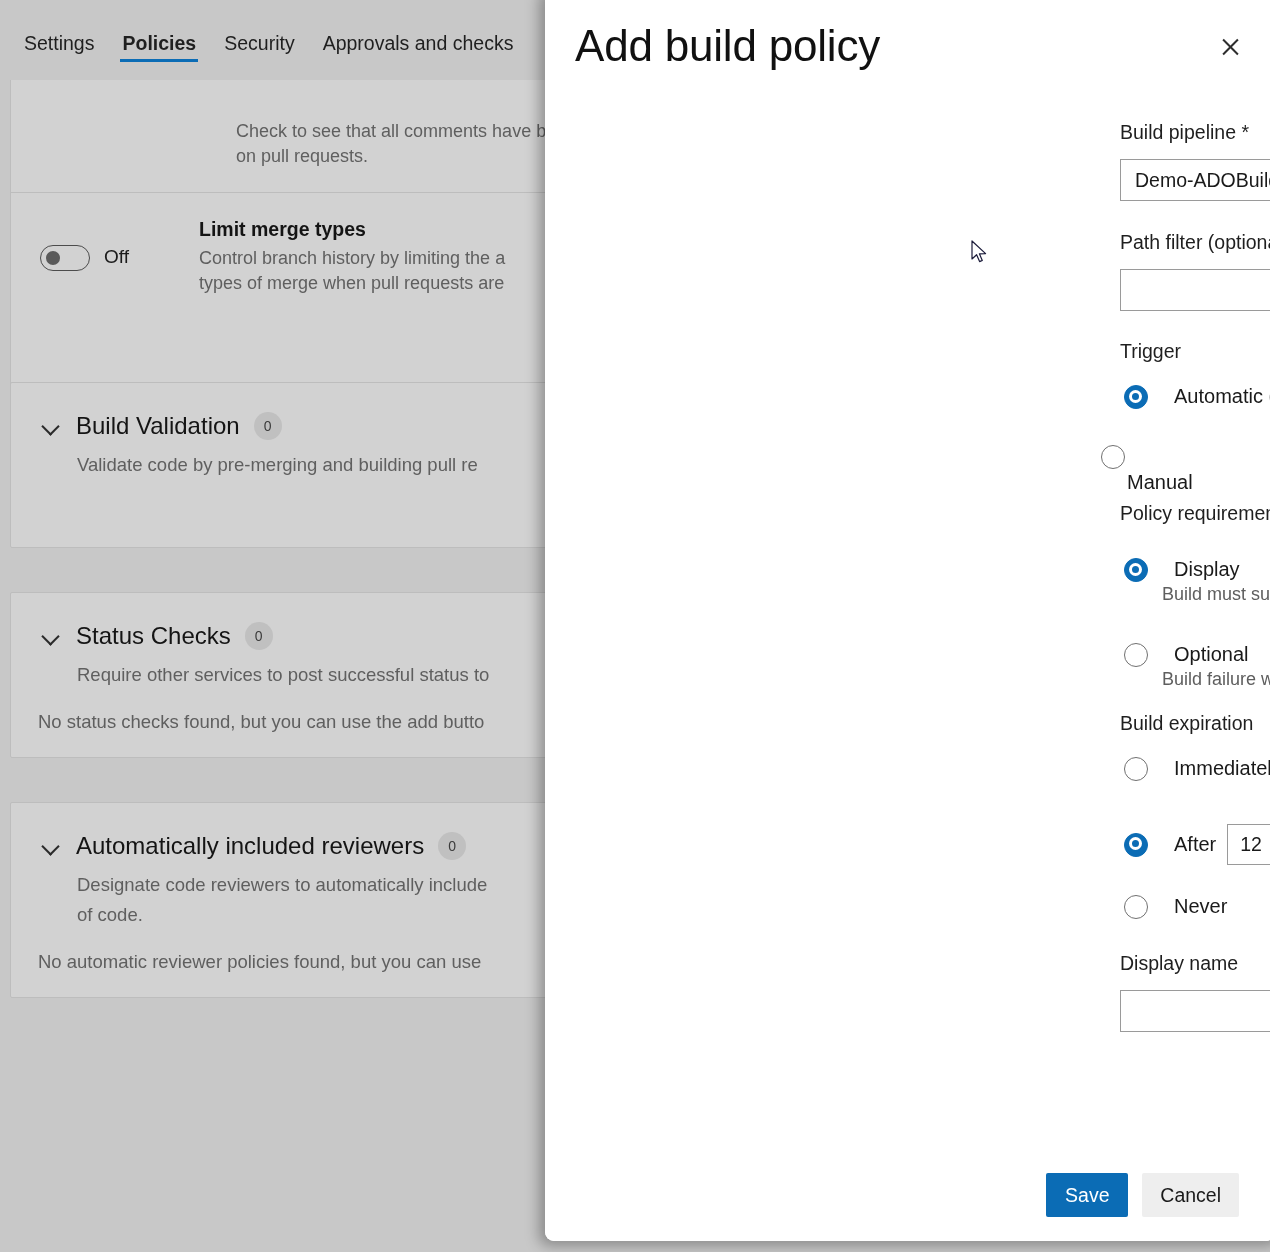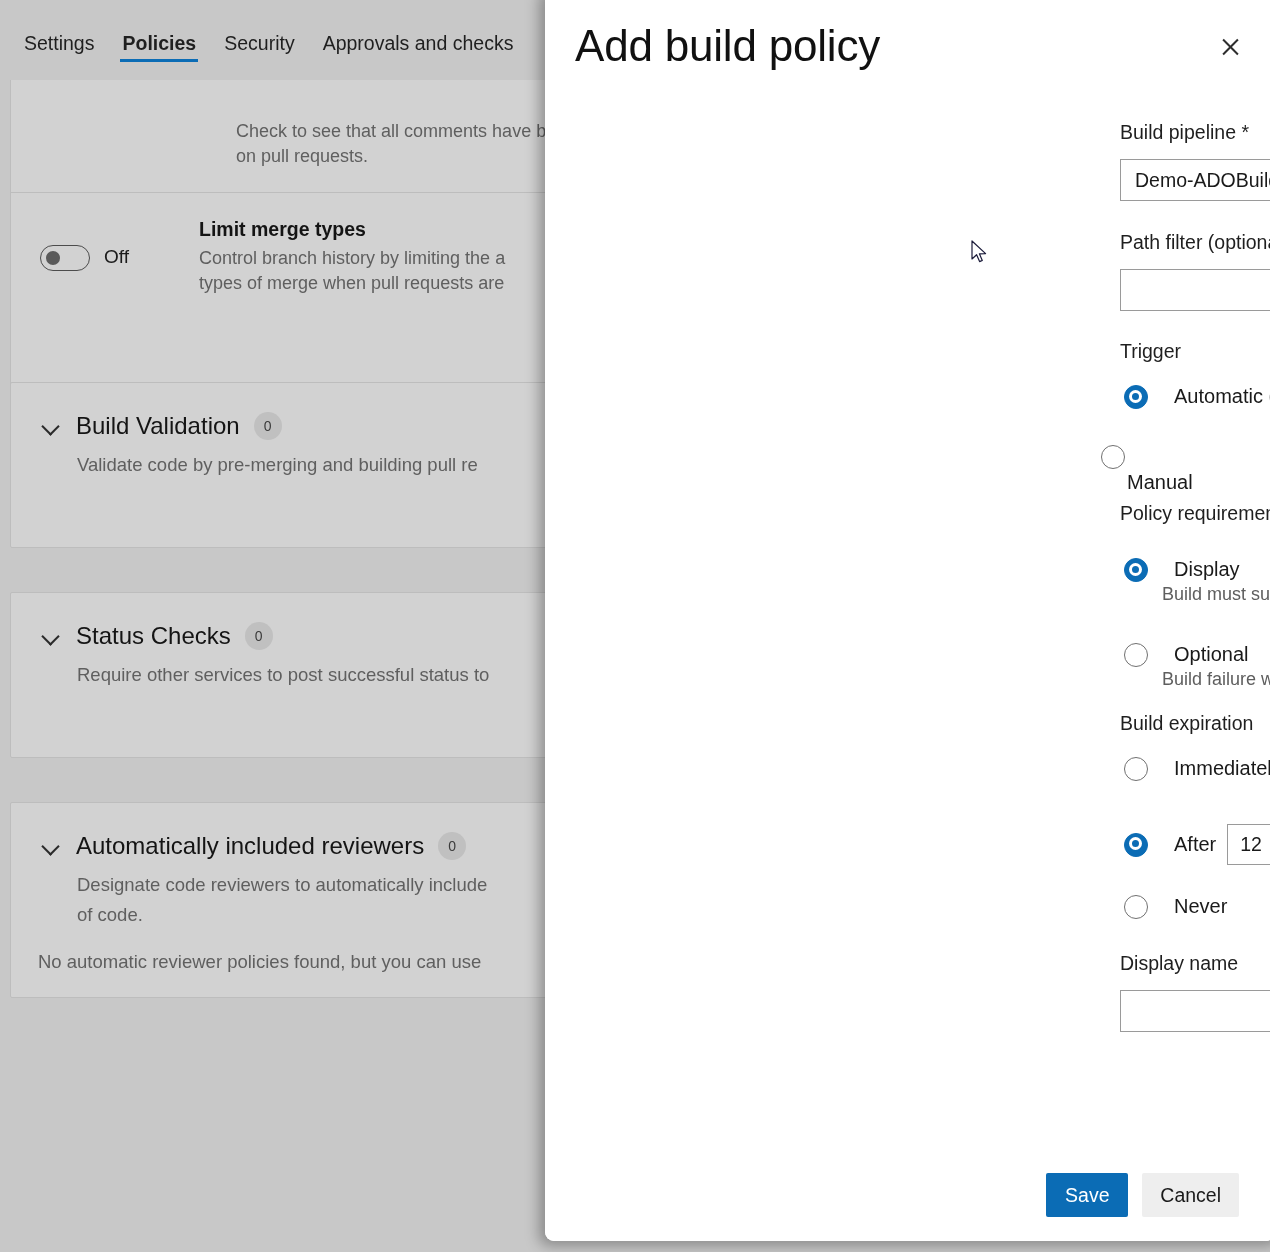--- a/index.html
+++ b/index.html
@@ -421,20 +421,21 @@
       </div>
       <div class="section-desc" style="left:77px; top:369px;">Validate code by pre-merging and building pull re</div>
 
       <div class="card" style="left:10px; top:512px; width:700px; height:166px;"></div>
       <div class="section-head" style="left:40px; top:542px;">
         <span class="chev"></span>
         <span class="section-title">Status Checks</span>
         <span class="count-badge">0</span>
       </div>
       <div class="section-desc" style="left:77px; top:579px;">Require other services to post successful status to</div>
+      <div class="section-empty" style="left:38px; top:631px;">No status checks found, but you can use the add butto</div>
 
       <div class="card" style="left:10px; top:722px; width:700px; height:196px;"></div>
       <div class="section-head" style="left:40px; top:752px;">
         <span class="chev"></span>
         <span class="section-title">Automatically included reviewers</span>
         <span class="count-badge">0</span>
       </div>
       <div class="section-desc" style="left:77px; top:789px;">Designate code reviewers to automatically include</div>
       <div class="section-desc" style="left:77px; top:819px;">of code.</div>
       <div class="section-empty" style="left:38px; top:871px;">No automatic reviewer policies found, but you can use</div>

